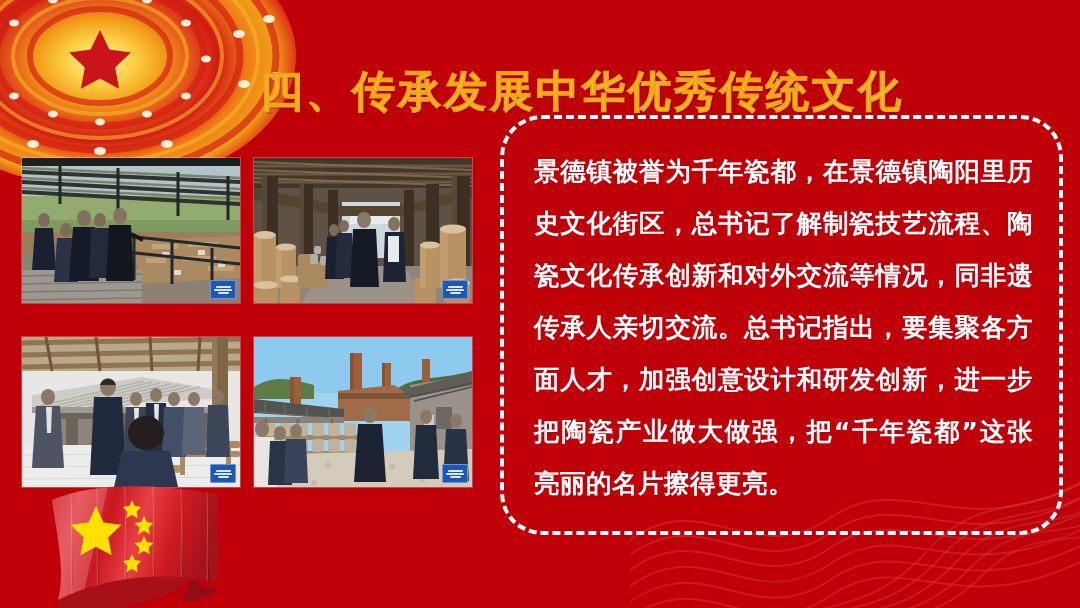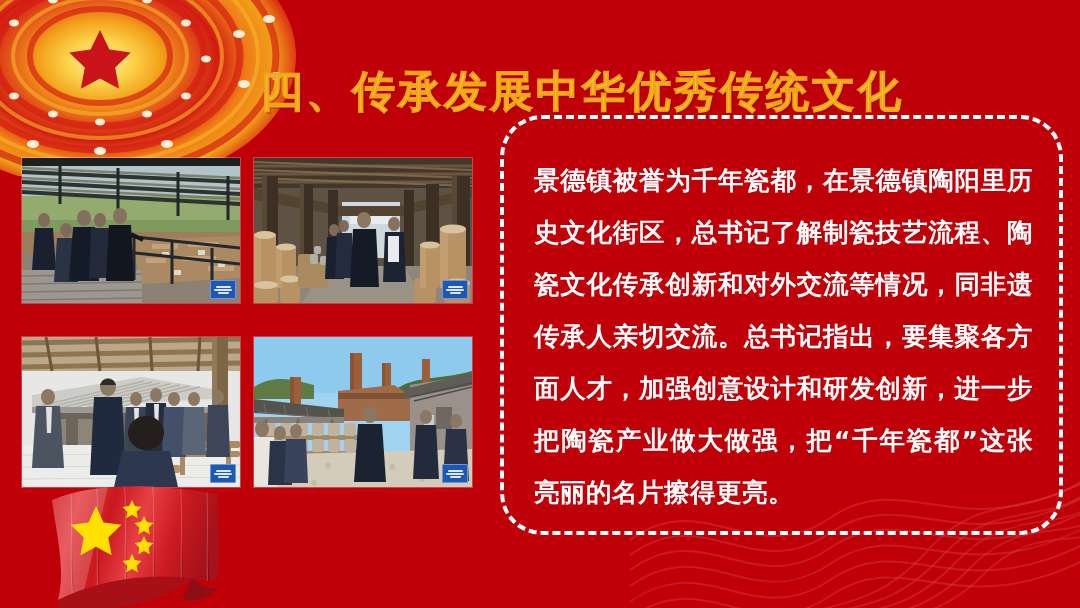--- a/index.html
+++ b/index.html
@@ -61,21 +61,21 @@
   .flag svg{display:block;width:100%;height:100%;}
 
   
   .panel{
     position:absolute;left:500px;top:115px;width:563px;height:420px;
     border:4px dashed #ffffff;
     border-radius:42px;
     box-sizing:border-box;
   }
   .panel-inner{
-    position:absolute;left:500px;top:118px;width:563px;height:420px;
+    position:absolute;left:500px;top:109px;width:563px;height:420px;
     box-sizing:border-box;
     padding:36px 30px 20px 34px;
     display:flex;align-items:center;
   }
   .body-text{
     font-family:"DejaVu Sans","Liberation Sans",sans-serif;
     color:#ffffff;font-weight:bold;
     font-size:25.5px;line-height:52px;
     letter-spacing:.5px;
     text-align:justify;

